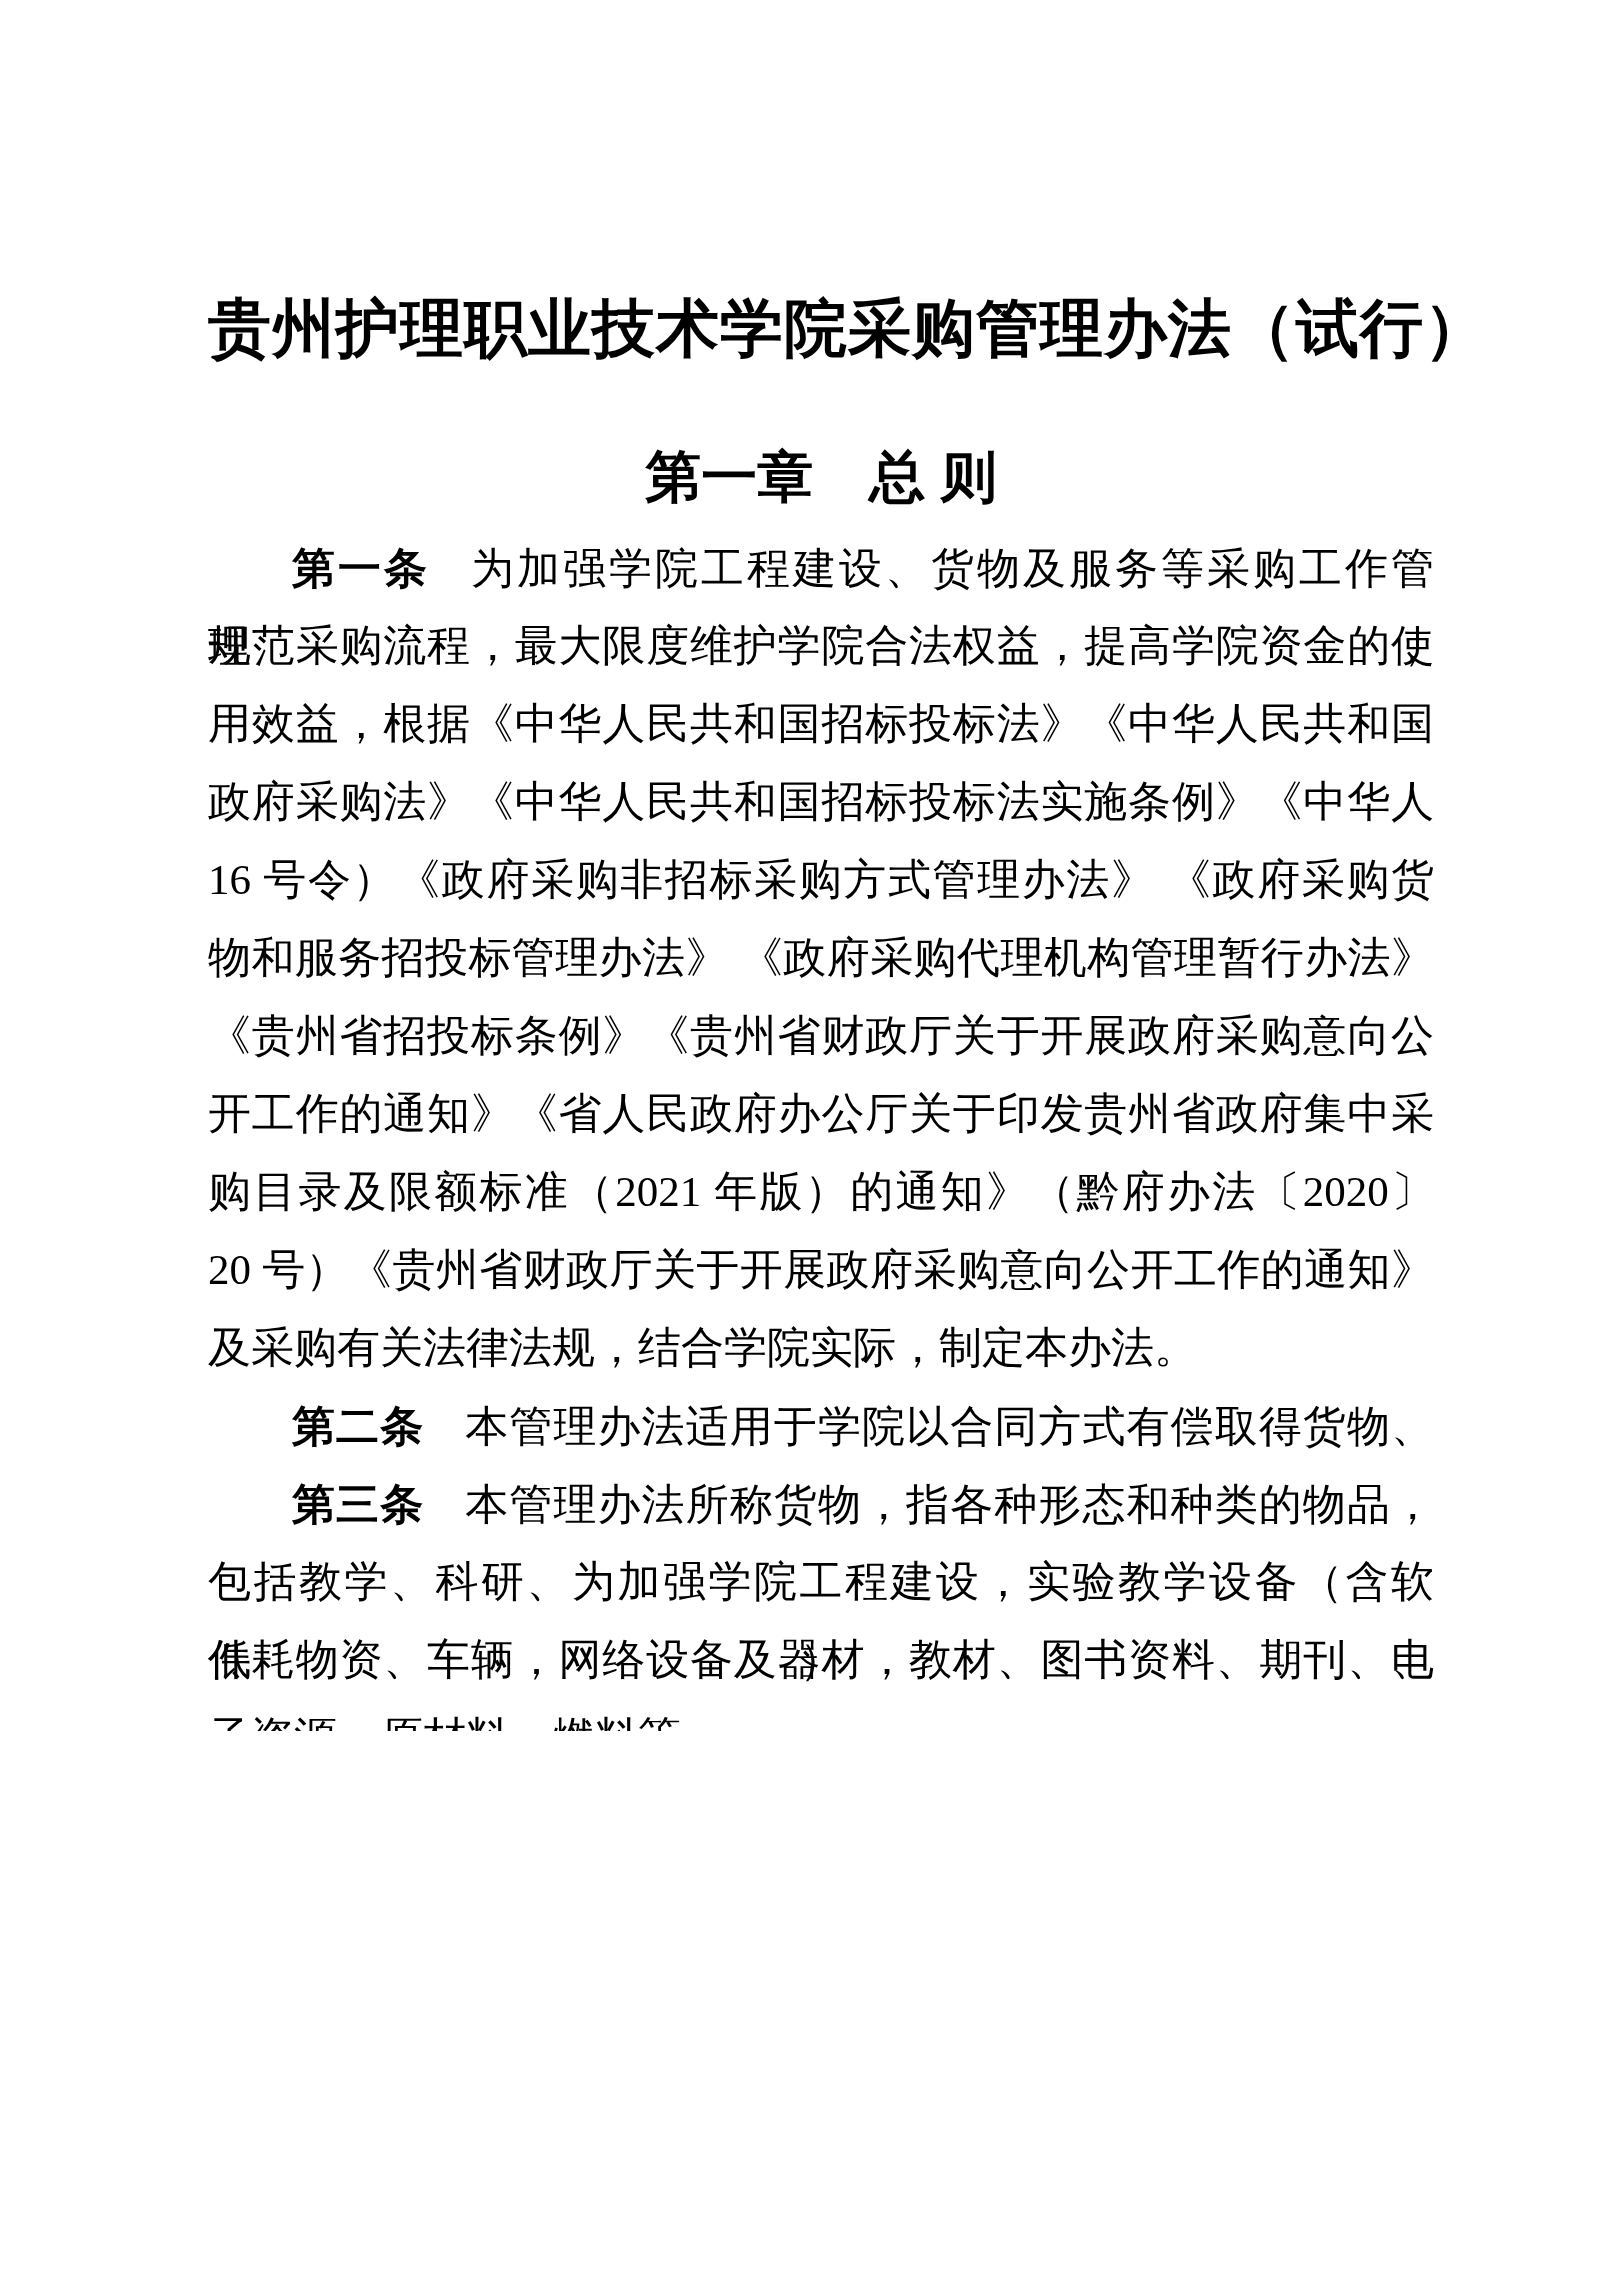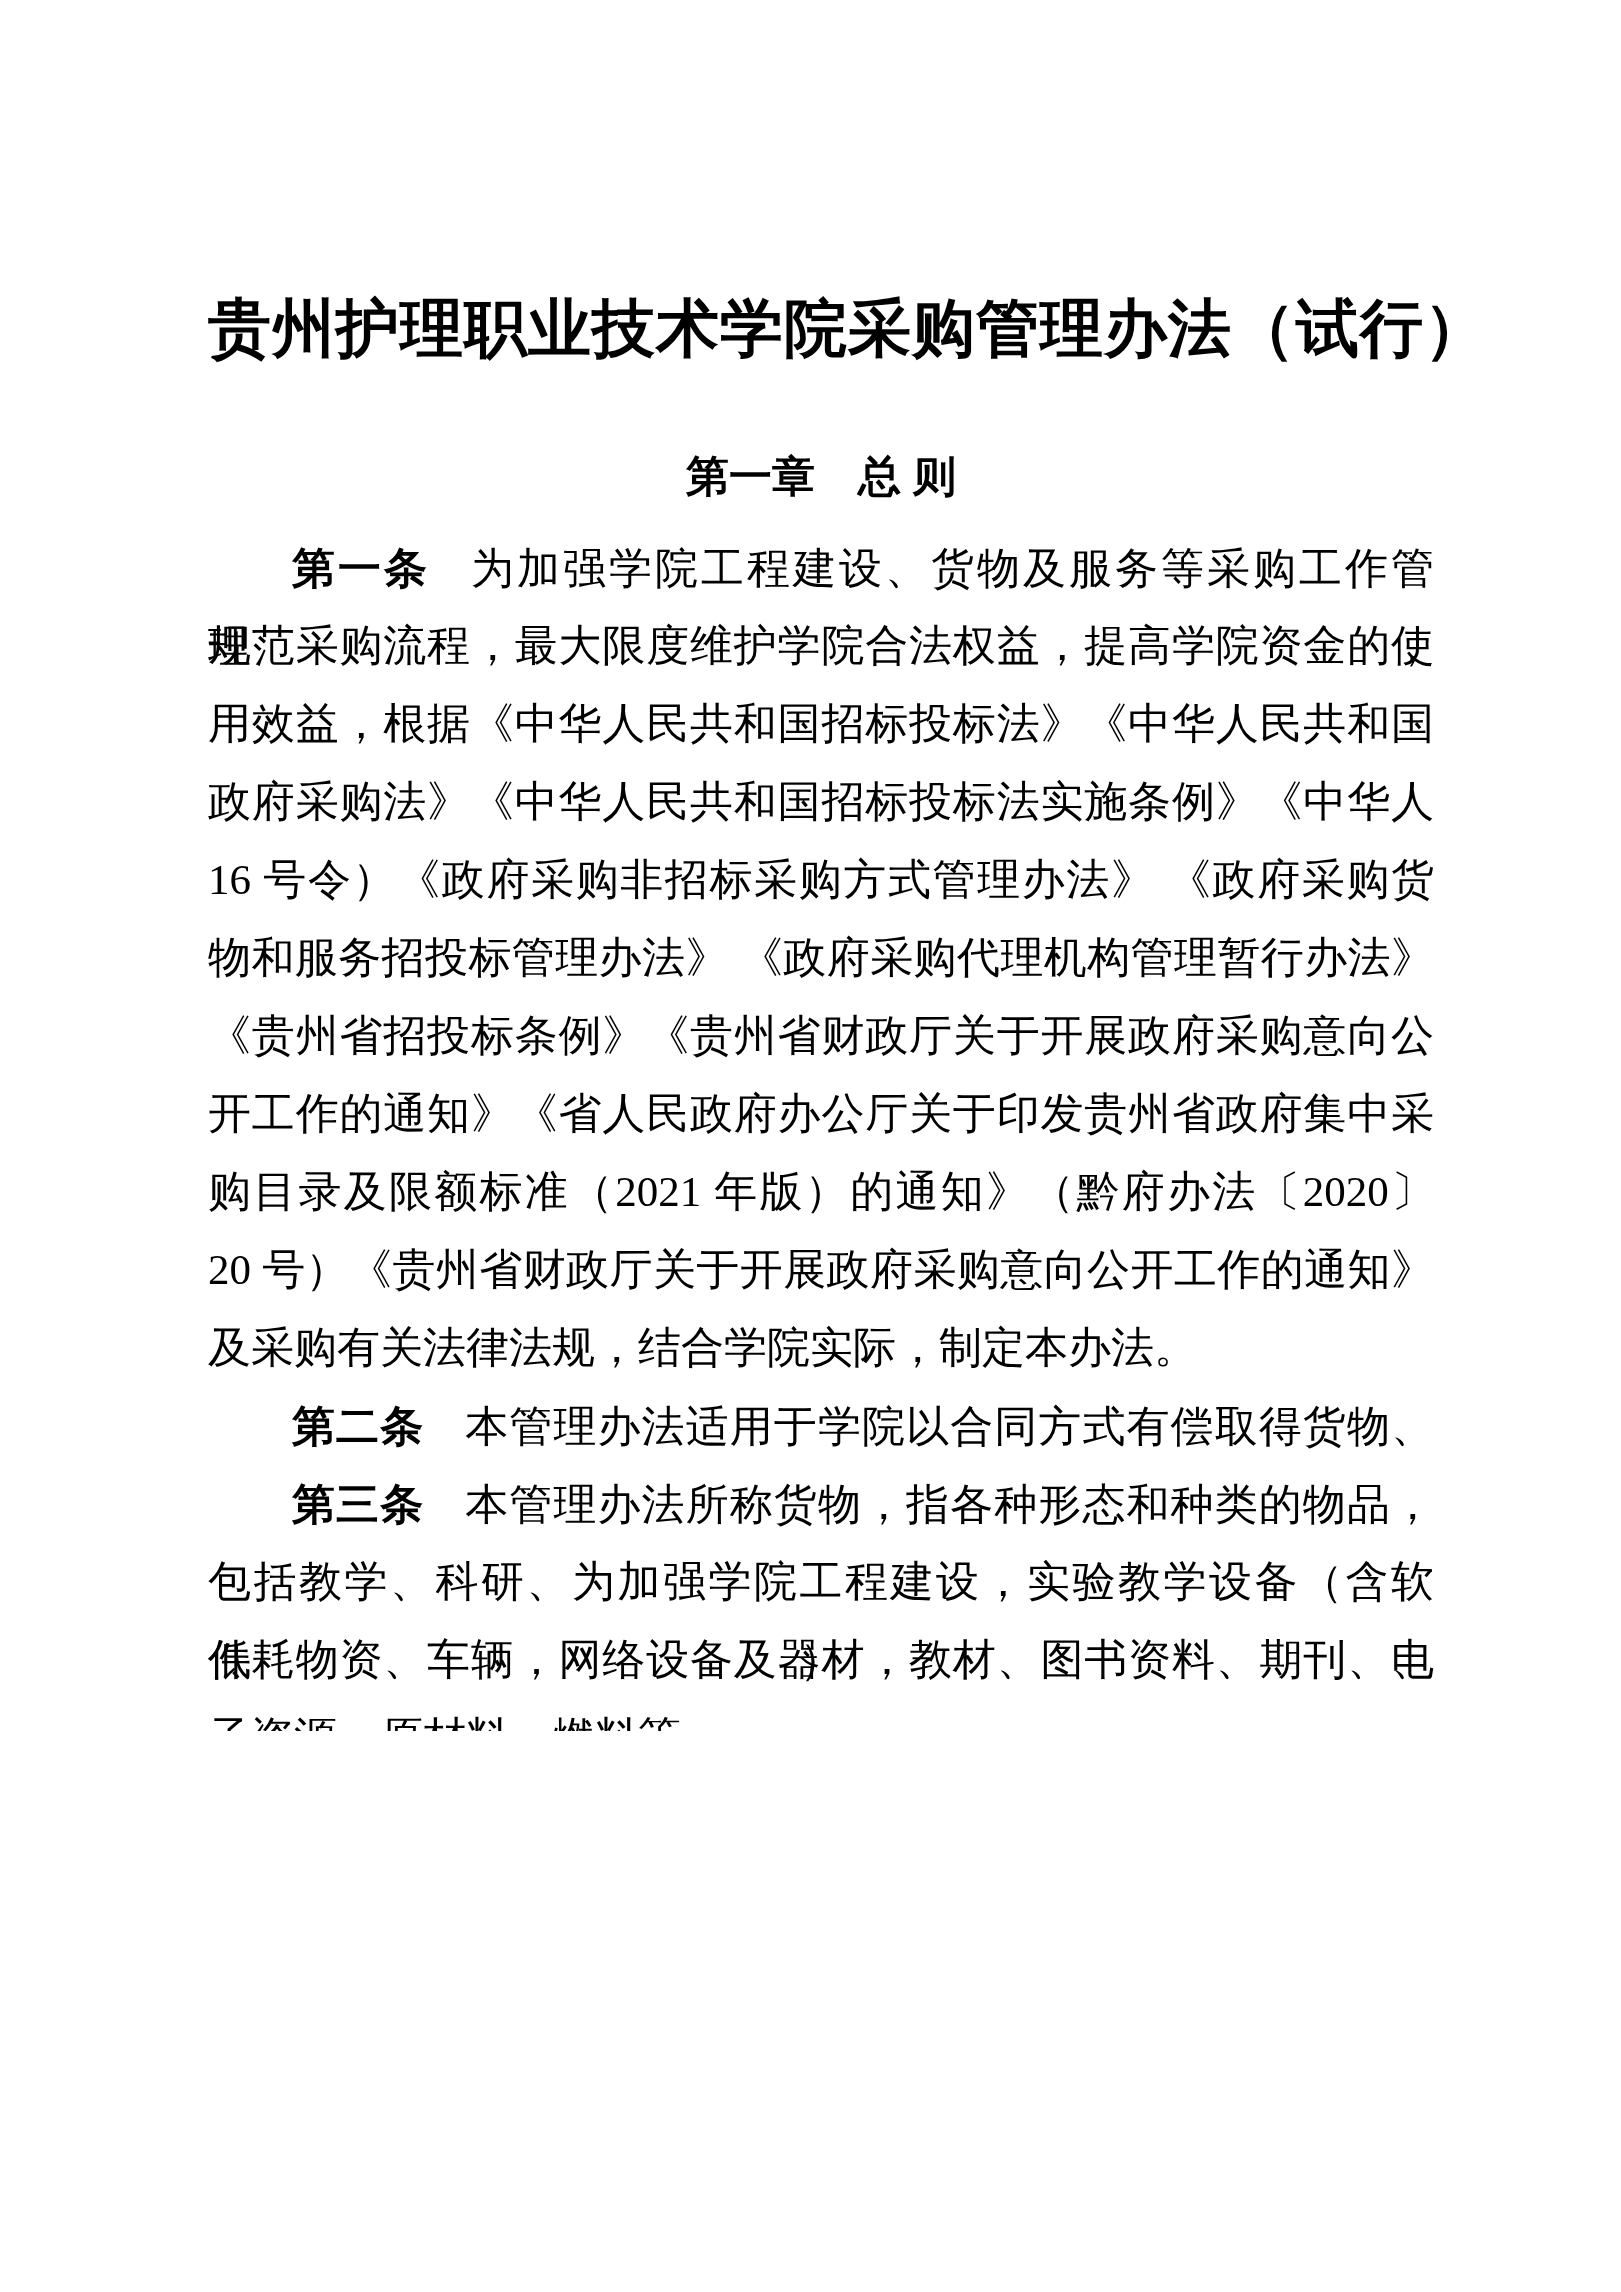--- a/index.html
+++ b/index.html
@@ -24,21 +24,21 @@
     font-size: 63px;
     line-height: 67px;
     font-weight: 700;
     font-family: "Liberation Serif", "DejaVu Serif", serif;
     letter-spacing: 1px;
     white-space: nowrap;
   }
   .chapter-heading {
     margin-top: 91px;
     text-align: center;
-    font-size: 43px;
+    font-size: 56px;
     line-height: 45px;
     font-weight: 700;
     font-family: "Liberation Sans", "DejaVu Sans", sans-serif;
     white-space: pre; 
   }
   .body-text {
     margin-top: 30px;
   }
   .line {
     font-size: 43px;

